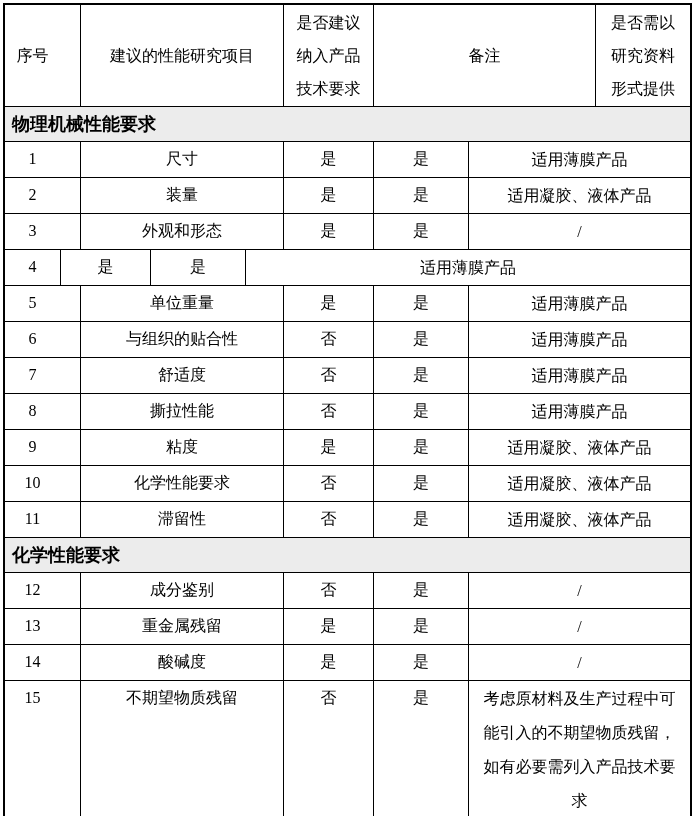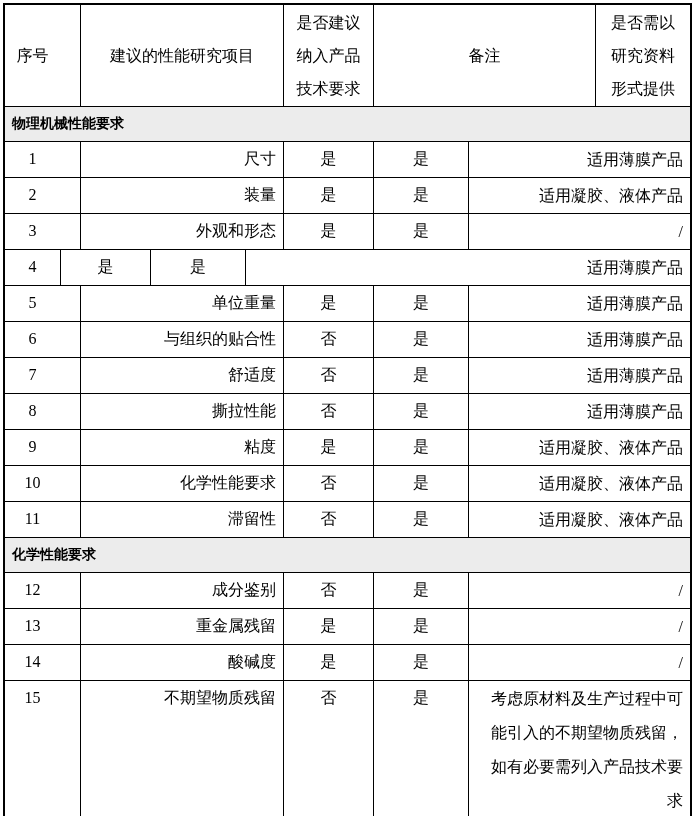--- a/index.html
+++ b/index.html
@@ -34,28 +34,28 @@
     line-height:33px; text-align:center;
   }
   
   .td {
     min-height:35px;
     line-height:34px;
     padding:0 7px;
     display:block;
   }
   .td.center { text-align:center; }
-  .td.left { text-align:right;font-family:Liberation Serif, serif; }
+  .td.left { text-align:center;font-family:Liberation Serif, serif; }
   .td.c4 { white-space:pre-line; padding-top:1px; }
   
   .section-row {
     height:35px;
     background:#ececec;
     font-weight:bold;
-    font-size:14px;
+    font-size:18px;
     line-height:32px;
     padding:0 7px;
     display:flex; align-items:center;
   }
 </style>
 </head>
 <body>
 
 <div class="page">
   <div class="doc-table">

